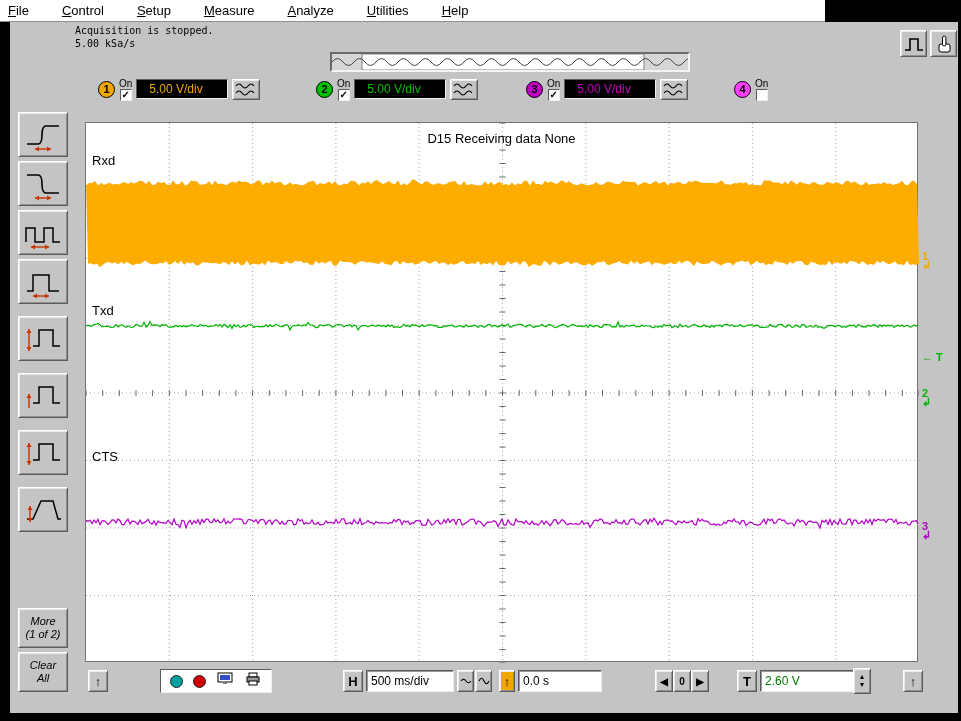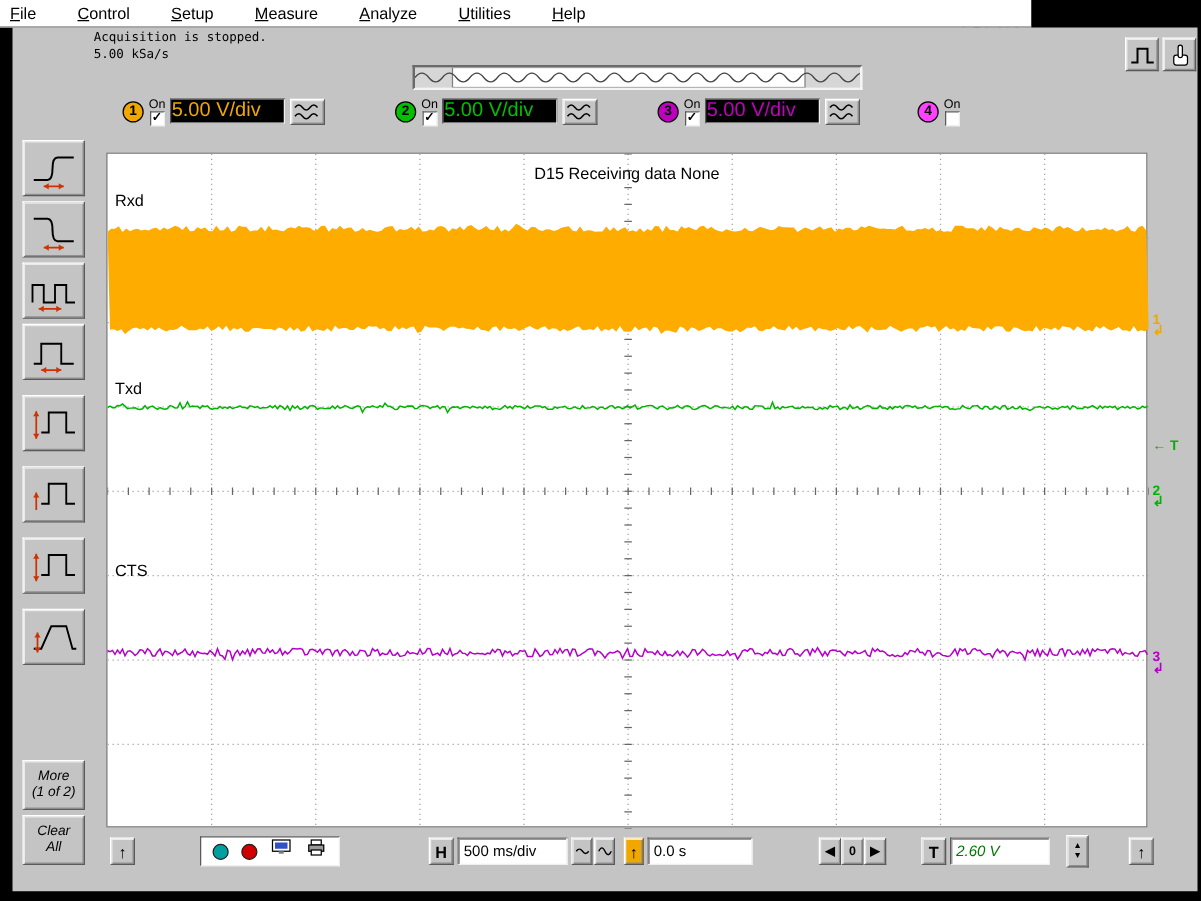--- a/index.html
+++ b/index.html
@@ -32,22 +32,22 @@
     padding-left:4px;color:#000;white-space:nowrap;}
 
   
   .chan{position:absolute;top:54px;height:26px;display:flex;align-items:center;gap:4px;}
   .chan-num{width:17px;height:17px;border-radius:50%;border:1px solid #000;display:flex;
     align-items:center;justify-content:center;font-size:11px;font-weight:bold;color:#000;flex:0 0 auto;}
   .chan-on{display:flex;flex-direction:column;align-items:center;font-size:10px;line-height:11px;color:#000;}
   .checkbox{width:12px;height:12px;background:#fff;border:1px solid;border-color:#5a5a5a #eee #eee #5a5a5a;
     font-size:10px;line-height:10px;text-align:center;font-weight:bold;color:#000;cursor:pointer;}
   .chan-scale{position:static;width:92px;height:20px;background:#000;border:1px solid;
-    border-color:#5a5a5a #f0f0f0 #f0f0f0 #5a5a5a;font-size:16px;display:flex;align-items:center;
-    padding-left:0;white-space:nowrap;}
+    border-color:#5a5a5a #f0f0f0 #f0f0f0 #5a5a5a;font-size:12px;display:flex;align-items:center;
+    padding-left:12px;white-space:nowrap;}
   .coupling{position:static;width:28px;height:21px;}
 
   
   .side-btn{left:8px;width:50px;height:45px;}
   .side-txt{left:8px;width:50px;height:40px;font-size:11px;line-height:13px;flex-direction:column;font-style:italic;}
 
   
   .plot{position:absolute;left:75px;top:100px;width:833px;height:540px;background:#fff;border:1px solid #737373;}
   .plot svg{position:absolute;left:0;top:0;}
   .plot-title{position:absolute;top:8px;left:0;width:100%;text-align:center;font-size:13px;color:#000;}
@@ -418,21 +418,21 @@
       <button class="btn bb" style="left:663px;width:18px;">
           <span class="nav-glyph">0</span>
         </button>
       <button class="btn bb" style="left:681px;width:18px;">
           <span class="nav-glyph">▶</span>
         </button>
 
       <button class="btn bb" style="left:727px;width:20px;">
           <span class="bold">T</span>
         </button>
-      <span class="field bb green-text" style="left:750px;width:80px;font-style:italic;">2.60 V</span>
+      <span class="field bb green-text" style="left:750px;width:108px;">2.60 V</span>
 
       <button class="btn spin" style="left:843px;top:0;width:18px;height:26px;">
         <span>▲</span>
         <span>▼</span>
       </button>
 
       <button class="btn bb" style="left:893px;width:20px;">
           <span class="arrow-glyph">↑</span>
         </button>
     </div>

